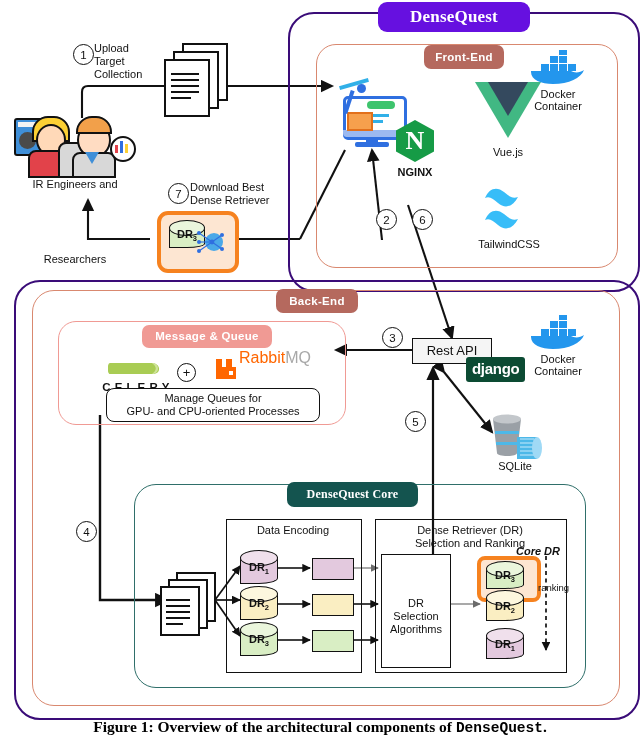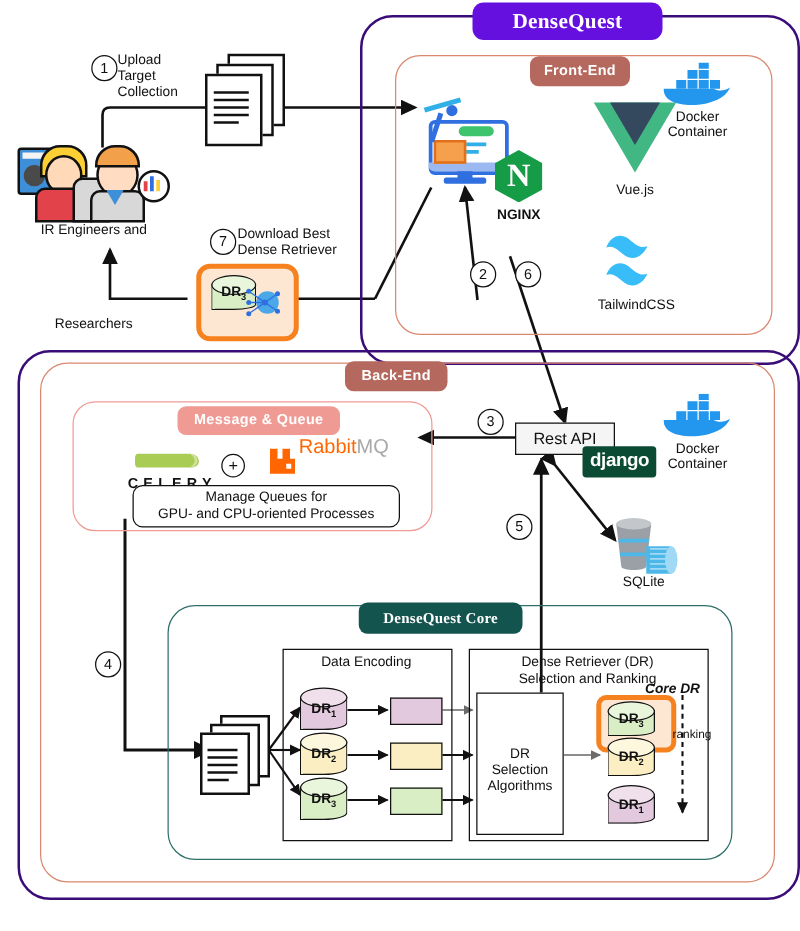--- a/index.html
+++ b/index.html
@@ -381,14 +381,17 @@
   </div>
 
   <div class="cyl" style="left:486px;top:628px;width:38px;height:31px;">
     <div class="body" style="background:#e3c9de;"></div>
       <div class="top" style="background:#f0e0ec;"></div>
     <div class="txt"><span>DR</span><sub>1</sub></div>
   </div>
 
   <div class="lbl sm" style="left:538px;top:582px;width:54px;text-align:left;">ranking</div>
 
+  <div class="caption" style="top:718px;">
+    <span>Figure 1: Overview of the architectural components of </span><span class="mono">DenseQuest</span><span>.</span>
+  </div>
 
 </div>
 
 </body></html>

